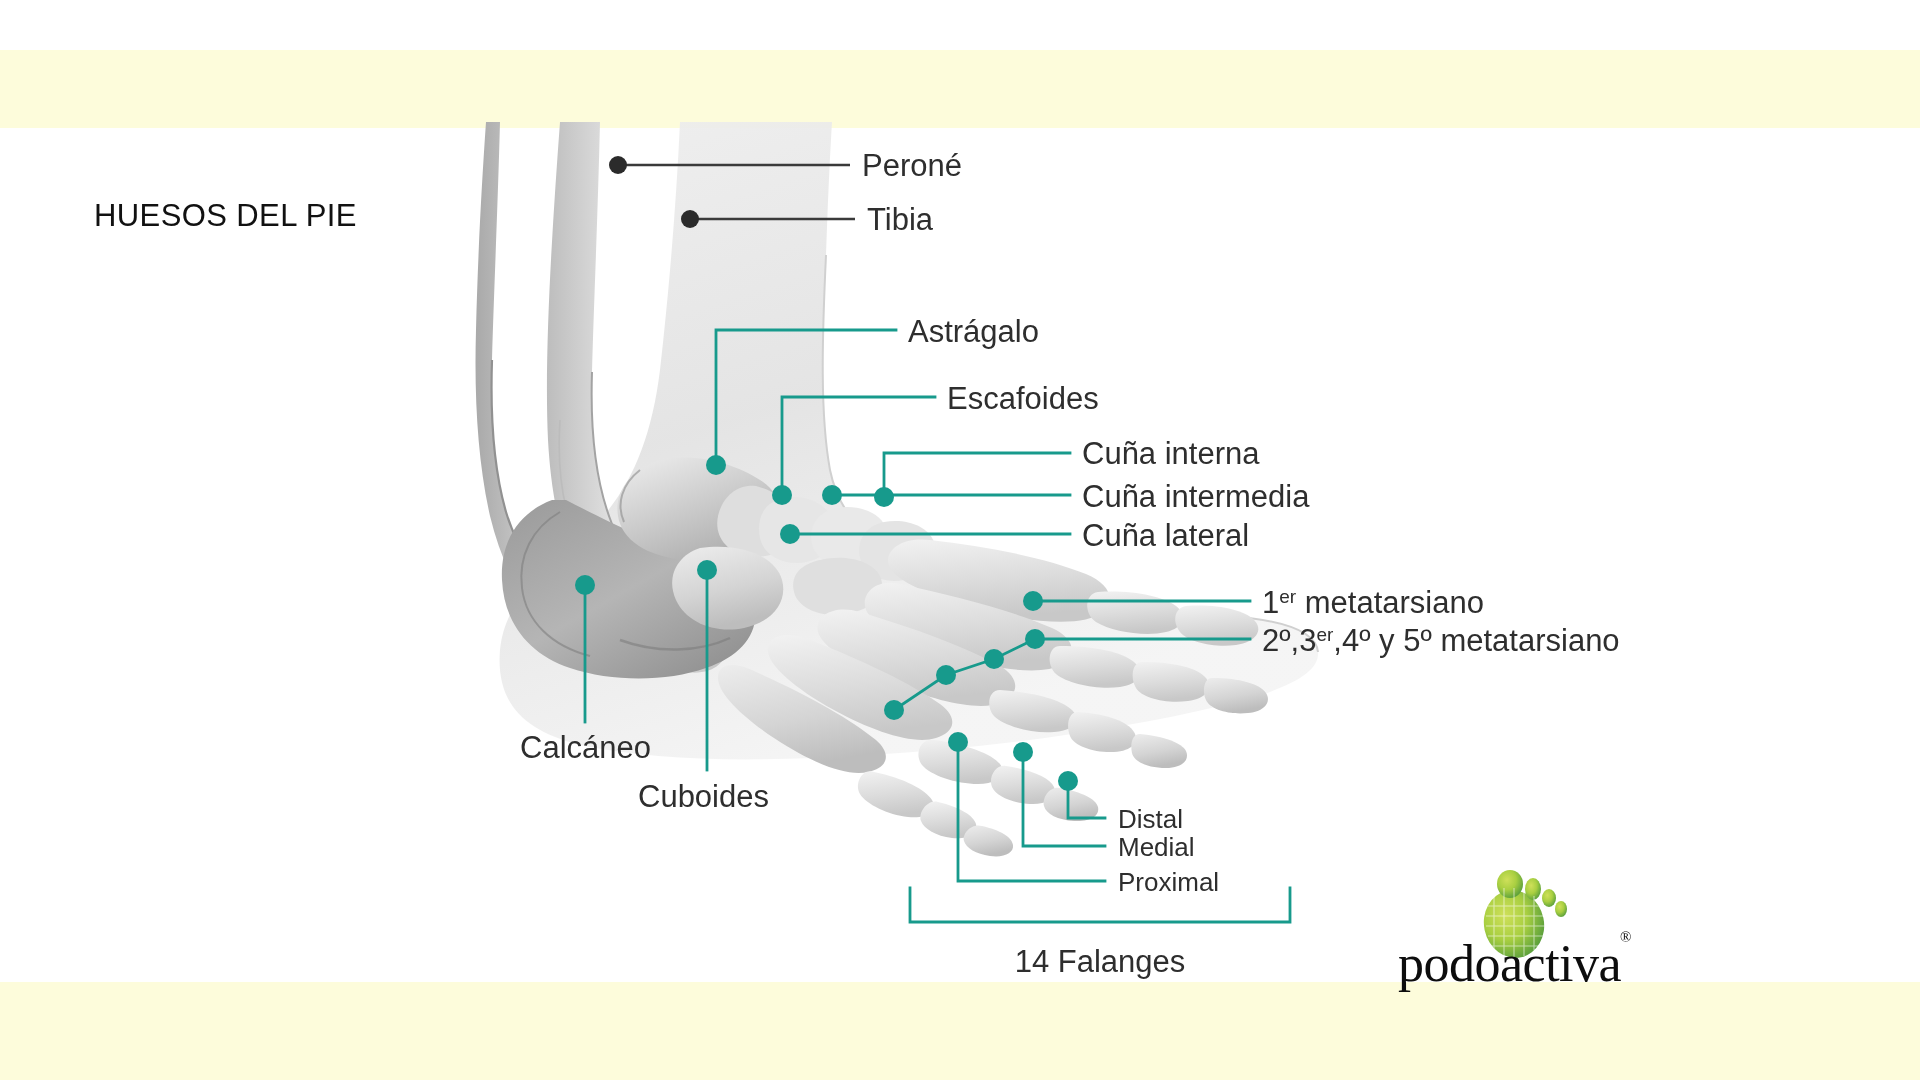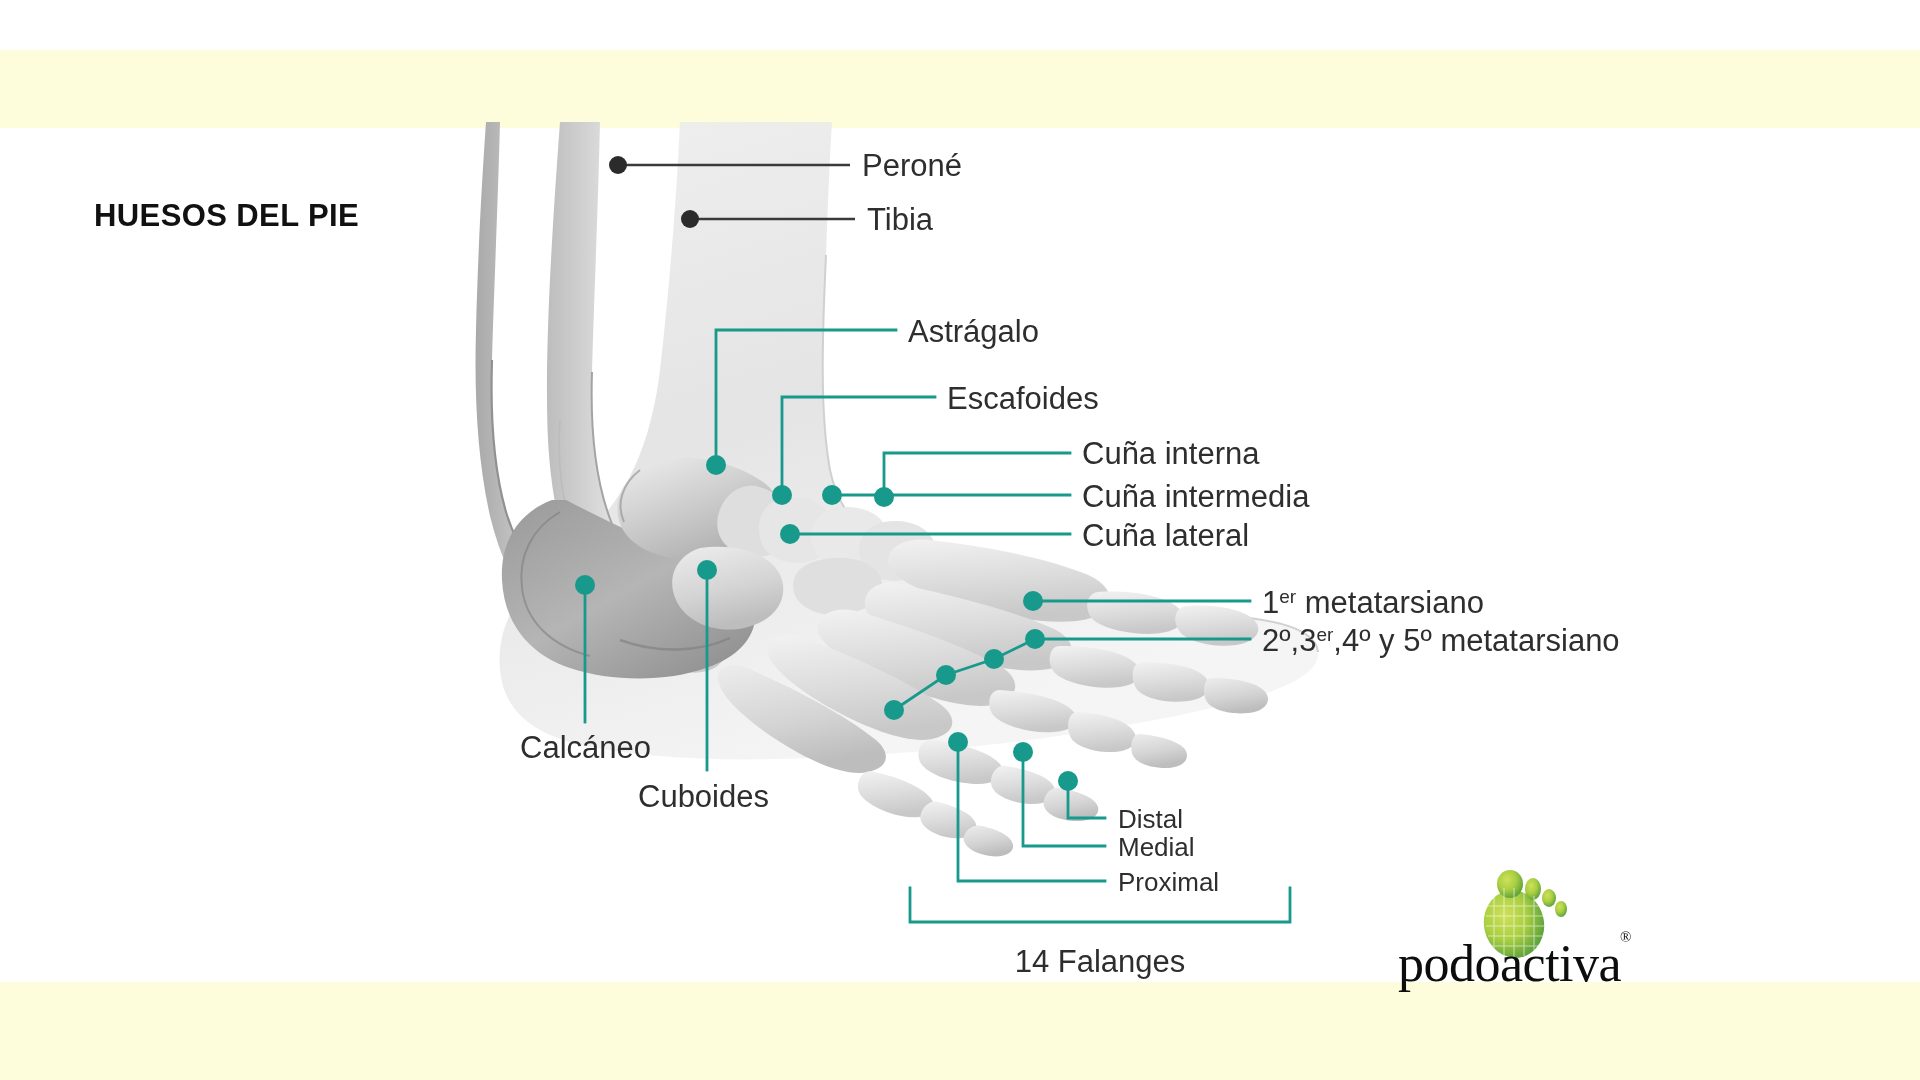--- a/index.html
+++ b/index.html
@@ -19,21 +19,21 @@
     background: #fdfcdb;
   }
   #band-top { top: 50px; height: 78px; }
   #band-bottom { top: 982px; height: 98px; }
 
   #title-block {
     position: absolute;
     left: 94px; top: 192px;
     width: 430px;
     color: #111111;
-    font-weight: bold;
+    font-weight: normal;
     font-size: 31px;
     letter-spacing: 0.4px;
     line-height: 1.52;
   }
   #title-block div { white-space: nowrap; }
 
   #art { position: absolute; left: 0; top: 0; width: 1920px; height: 1080px; }
 
   #logo {
     position: absolute;

